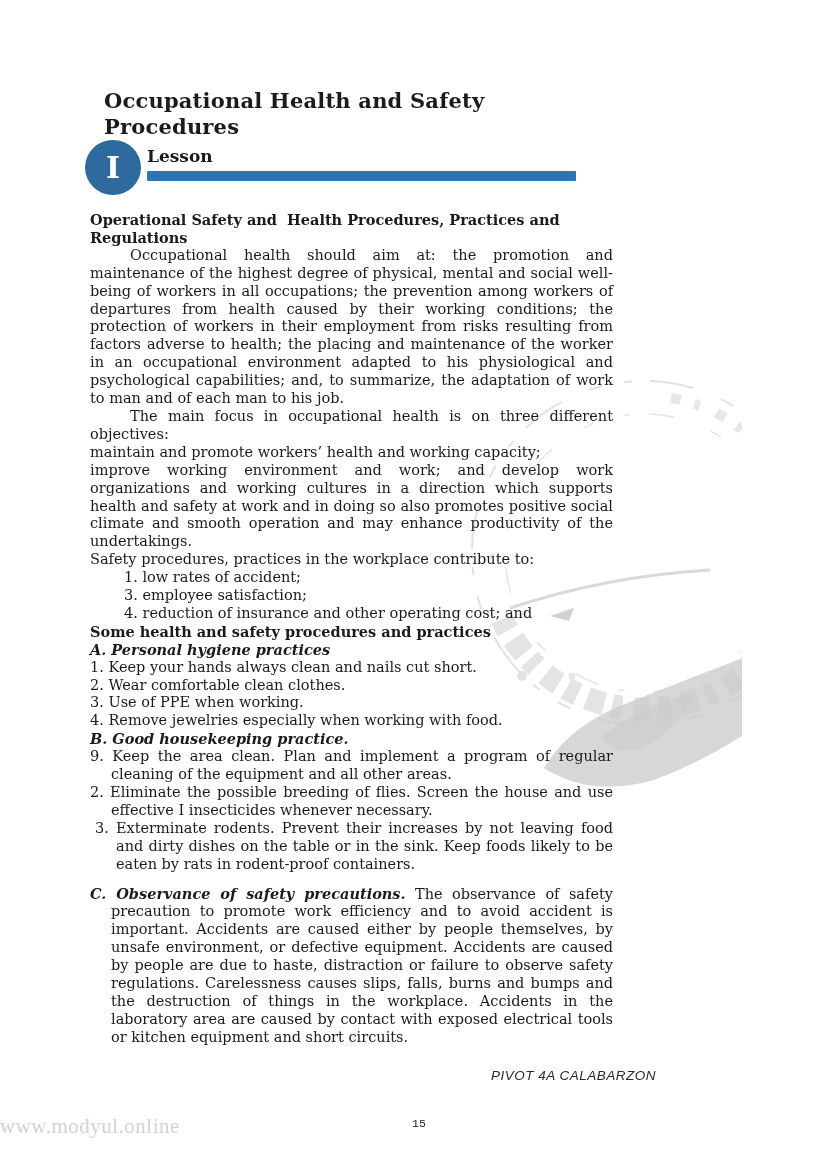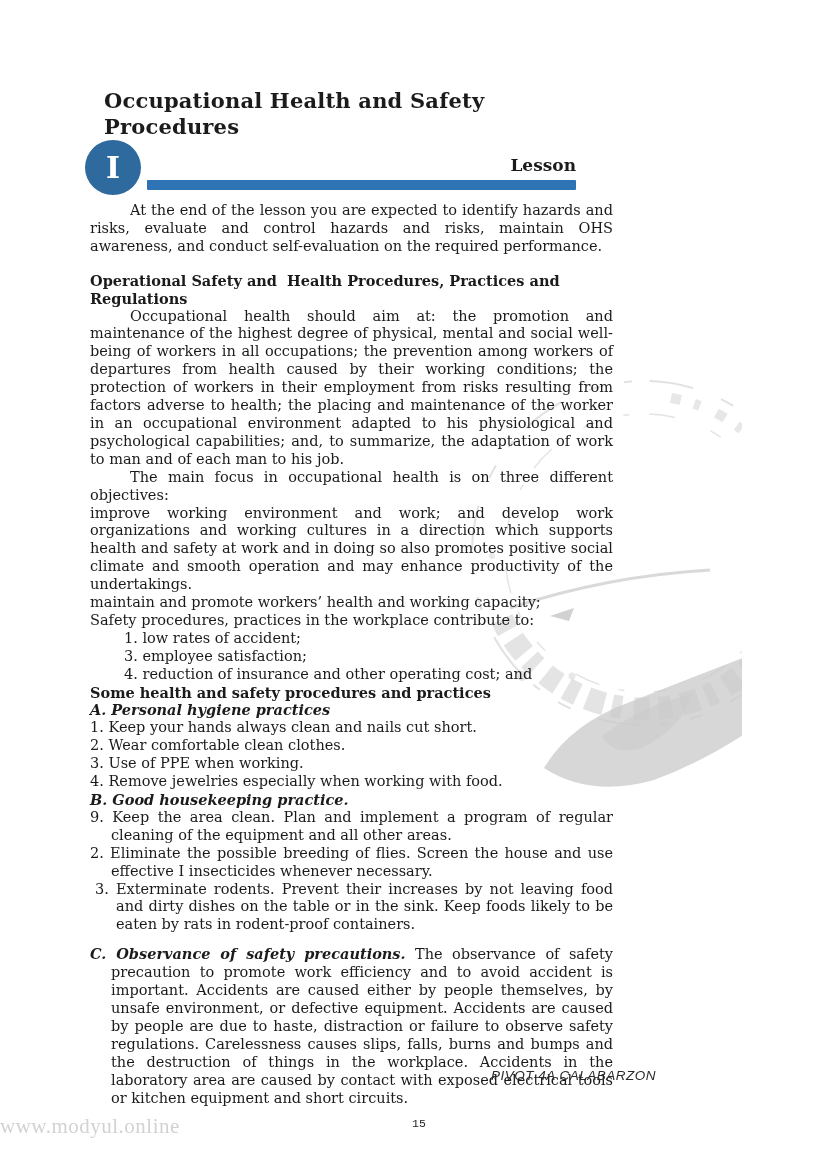--- a/index.html
+++ b/index.html
@@ -25,21 +25,21 @@
   }
   .lesson-row{display:flex;align-items:flex-start;margin-top:4px;}
   .lesson-badge{
     flex:0 0 auto;width:56px;height:55px;border-radius:50%;
     background:#2e6a9e;color:#ffffff;margin-left:-5px;margin-top:-4px;
     display:flex;align-items:center;justify-content:center;
     font-size:30px;font-weight:bold;font-family:"DejaVu Serif",serif;
   }
   .lesson-col{flex:1 1 auto;margin-left:6px;margin-right:37px;}
   .lesson-title{
-    text-align:right;font-weight:bold;font-size:17px;line-height:22px;margin-top:10px;
+    text-align:left;font-weight:bold;font-size:17px;line-height:22px;margin-top:1px;
   }
   .lesson-bar{height:10px;background:#2e74b5;margin-top:4px;border-radius:1px;}
   .para{ text-align:justify; margin:0; }
   .indent{ text-indent:40px; }
   .gap16{ height:16px; }
   .gap10{ height:11px; }
   .intro{ margin-top:7px; }
   .sec-heading{ font-weight:bold; white-space:pre-wrap; }
   .sub-heading{ font-weight:bold; font-style:italic; }
   .num-list div{ padding-left:34px; }
@@ -93,29 +93,28 @@
     <div class="lesson-row">
       <div class="lesson-badge">
         <span>I</span>
       </div>
       <div class="lesson-col">
         <div class="lesson-title">Lesson</div>
         <div class="lesson-bar"></div>
       </div>
     </div>
 
-    <p class="para indent intro">At the end of the lesson you are expected to identify hazards and risks, evaluate and control hazards and risks, maintain OHS awareness, and conduct self-evaluation on the required performance.</p>
 
     <div class="gap16"></div>
 
     <div class="sec-heading">Operational Safety and  Health Procedures, Practices and Regulations</div>
     <p class="para indent">Occupational health should aim at: the promotion and maintenance of the highest degree of physical, mental and social well-being of workers in all occupations; the prevention among workers of departures from health caused by their working conditions; the protection of workers in their employment from risks resulting from factors adverse to health; the placing and maintenance of the worker in an occupational environment adapted to his physiological and psychological capabilities; and, to summarize, the adaptation of work to man and of each man to his job.</p>
     <p class="para indent">The main focus in occupational health is on three different objectives:</p>
+    <p class="para">maintain and promote workers’ health and working capacity;</p>
     <p class="para">improve working environment and work; and develop work organizations and working cultures in a direction which supports health and safety at work and in doing so also promotes positive social climate and smooth operation and may enhance productivity of the undertakings.</p>
-    <p class="para">maintain and promote workers’ health and working capacity;</p>
     <p class="para">Safety procedures, practices in the workplace contribute to:</p>
 
     <div class="num-list">
       <div>1. low rates of accident;</div>
       <div>3. employee satisfaction;</div>
       <div>4. reduction of insurance and other operating cost; and</div>
     </div>
 
     <div class="sec-heading">Some health and safety procedures and practices</div>
 

